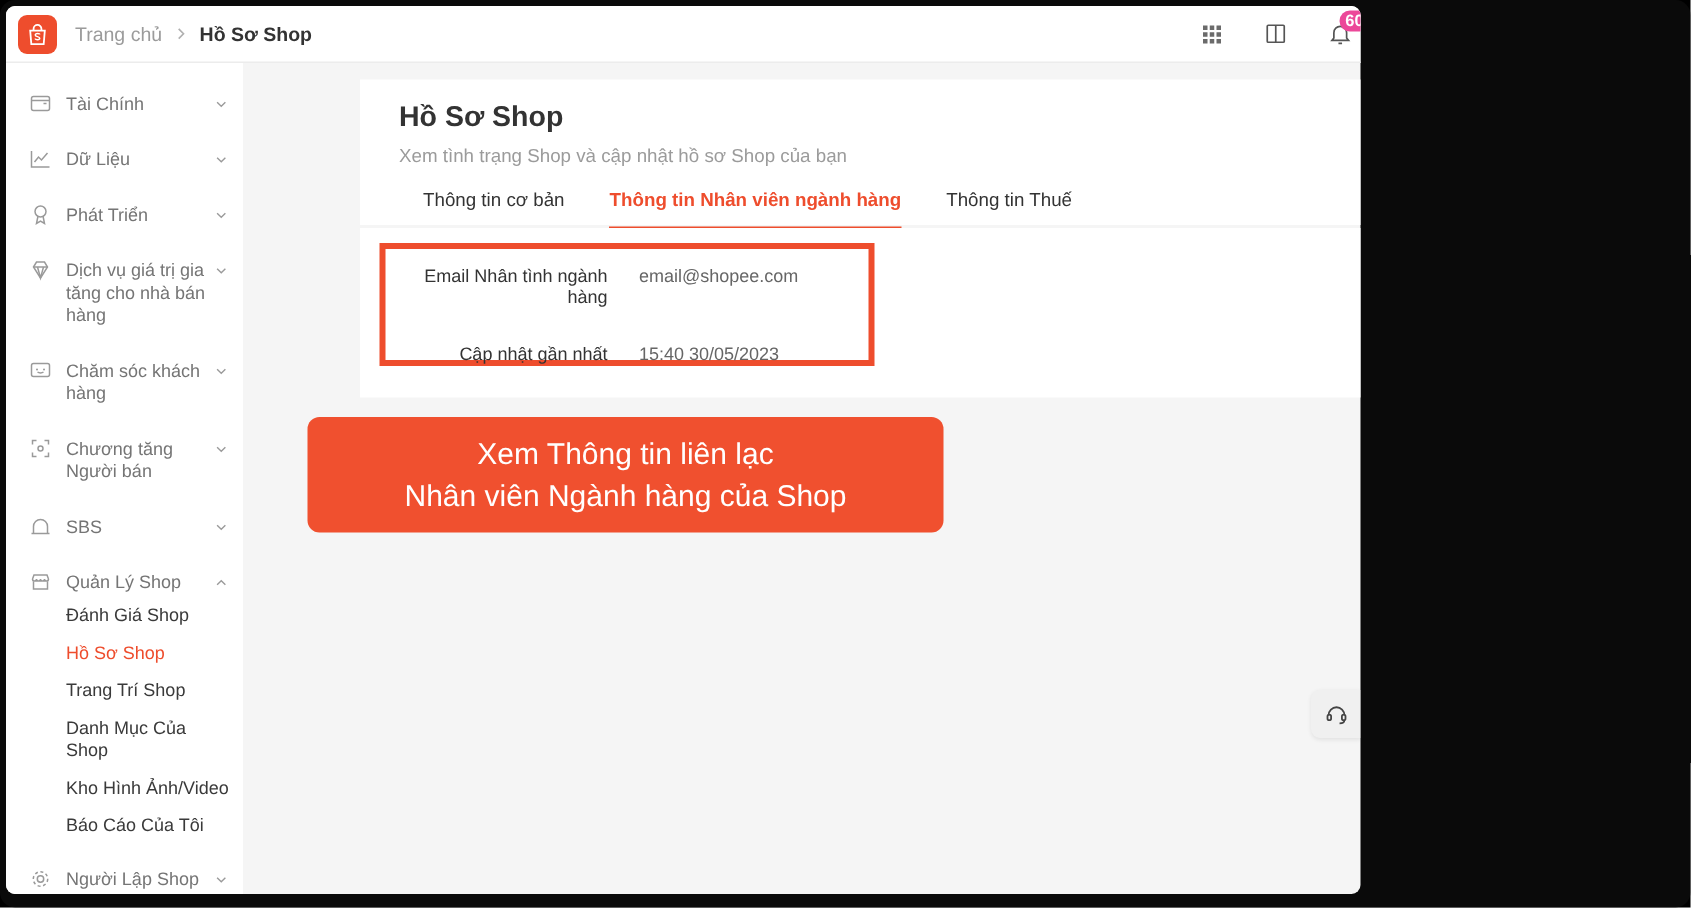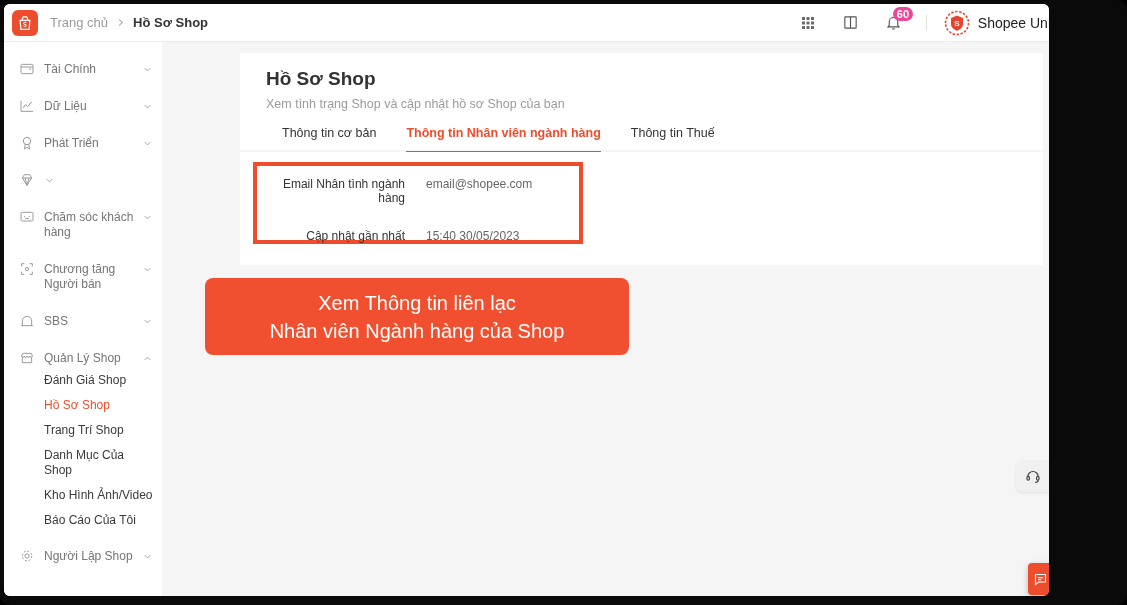--- a/index.html
+++ b/index.html
@@ -1,19 +1,19 @@
 <!DOCTYPE html>
 <html><head>
 <meta charset="utf-8">
 <style>
   * { margin:0; padding:0; box-sizing:border-box; }
   html,body { width:1127px; height:605px; }
   body { font-family:"Liberation Sans","DejaVu Sans",sans-serif; background:#000; }
   .screen { position:relative; width:1127px; height:605px; background:#0a0a0a; border-radius:10px; overflow:hidden; }
-  .viewport { position:absolute; left:4px; top:4px; width:1045px; height:592px; background:#f5f5f5; border-radius:6px; overflow:hidden; }
+  .viewport { position:absolute; left:4px; top:4px; width:903px; height:592px; background:#f5f5f5; border-radius:6px; overflow:hidden; }
 
   
   .topbar { position:absolute; left:0; top:0; width:1119px; height:38px; background:#fff; border-bottom:1px solid #ececec; display:flex; align-items:center; padding:0 14px 0 8px; z-index:5; }
   .logo { width:26px; height:26px; border-radius:6px; background:#EE4D2D; display:flex; align-items:center; justify-content:center; flex:0 0 auto; cursor:pointer; }
   .breadcrumb { display:flex; align-items:center; margin-left:12px; font-size:13px; }
   .crumb-home { color:#9b9b9b; cursor:pointer; }
   .crumb-sep { display:flex; align-items:center; margin:0 7px; }
   .crumb-cur { color:#333; font-weight:bold; }
   .topbar-right { margin-left:auto; display:flex; align-items:center; }
   .icon-btn { position:relative; background:none; border:none; padding:0; margin-left:26px; cursor:pointer; display:flex; align-items:center; }
@@ -177,20 +177,21 @@
       </div>
 
       <div class="nav-item">
         <span class="nav-ic">
           <svg width="16" height="16" viewBox="0 0 24 24" fill="none" stroke="#9a9a9a" stroke-width="1.5">
               <path d="M5 9l3-5h8l3 5-7 11z"></path>
               <path d="M5 9h14"></path>
               <path d="M9 9l3 11 3-11"></path>
             </svg>
         </span>
+        <span class="nav-label">Dịch vụ giá trị gia tăng cho nhà bán hàng</span>
         <span class="nav-chev">
           <svg width="11" height="11" viewBox="0 0 24 24" fill="none" stroke="#9a9a9a" stroke-width="2">
               <path d="M6 9l6 6 6-6"></path>
             </svg>
         </span>
       </div>
 
       <div class="nav-item">
         <span class="nav-ic">
           <svg width="16" height="16" viewBox="0 0 24 24" fill="none" stroke="#9a9a9a" stroke-width="1.5">

